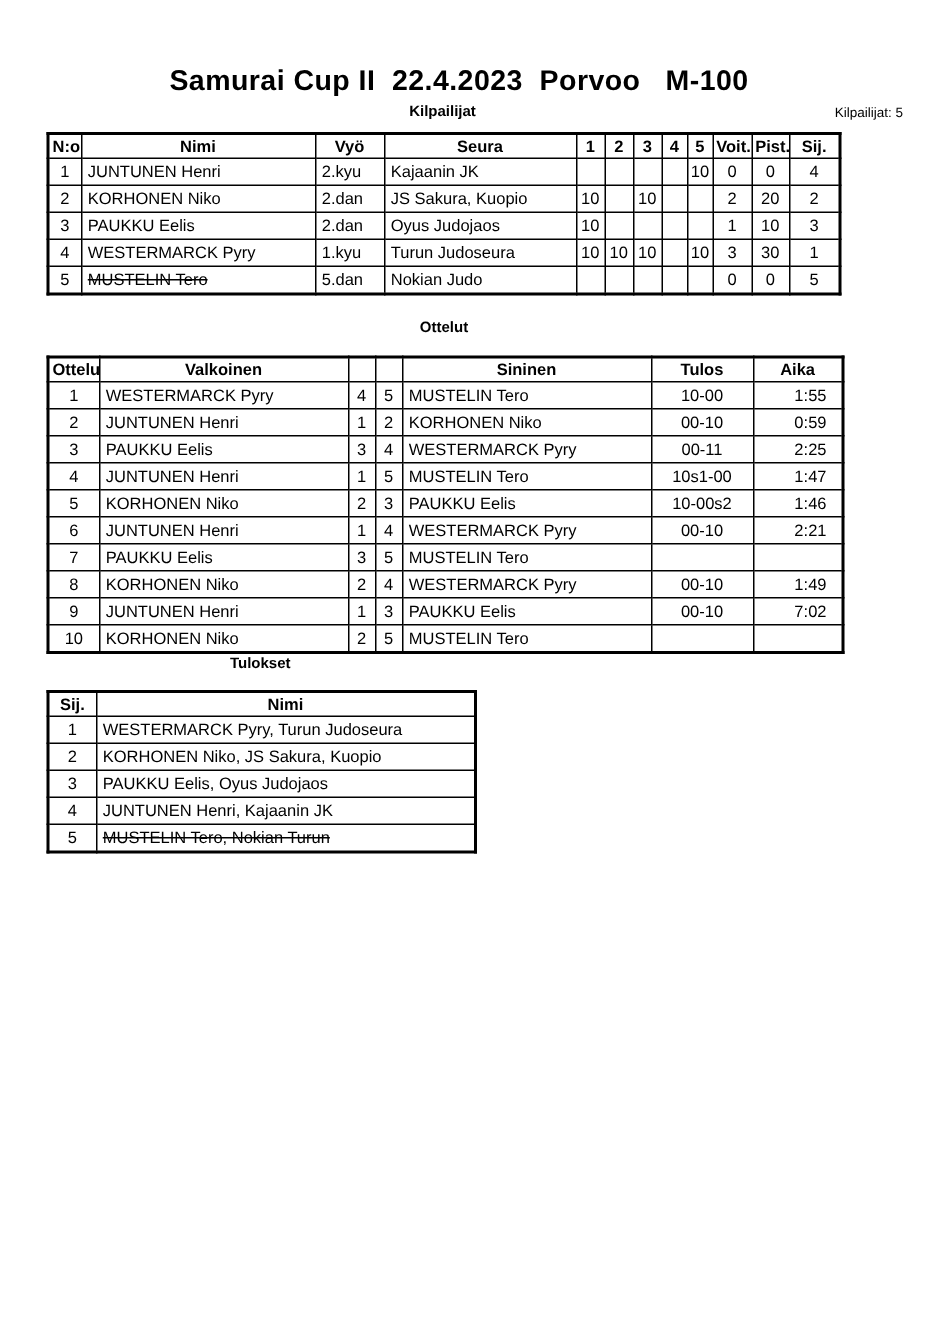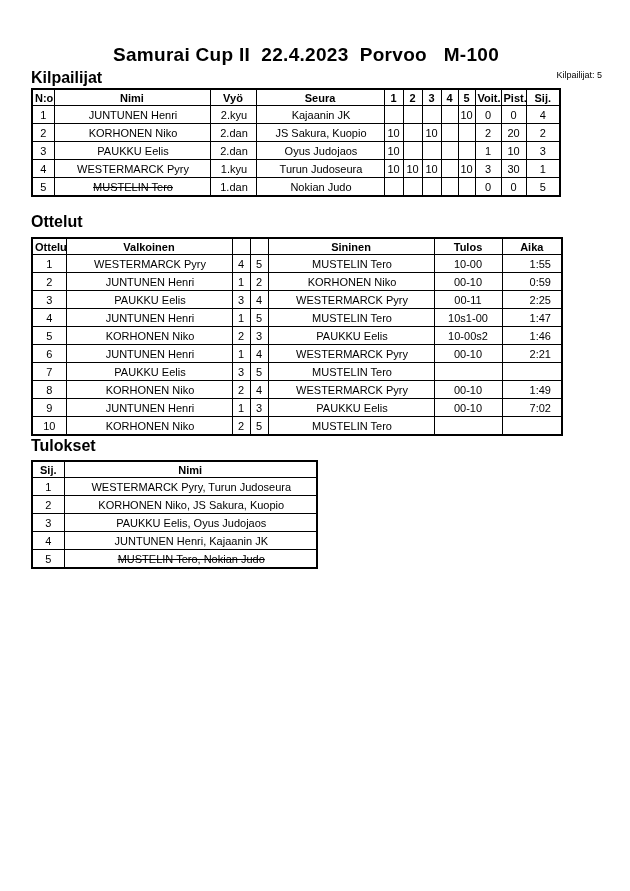--- a/index.html
+++ b/index.html
@@ -1,30 +1,30 @@
 <!DOCTYPE html>
 <html><head>
 <meta charset="utf-8">
 <style>
   html,body{margin:0;padding:0}
   body{width:630px;height:891px;background:#ffffff;font-family:"Liberation Sans",sans-serif;color:#000;position:relative;overflow:hidden}
   .doc-title{position:absolute;top:44px;left:0;width:612px;text-align:center;font-weight:bold;font-size:19px;white-space:pre;letter-spacing:.3px}
   .count-label{position:absolute;top:70px;right:28px;font-size:9px}
-  .section-heading{position:absolute;font-weight:bold;font-size:16px;text-align:left}
+  .section-heading{position:absolute;font-weight:bold;font-size:10px;text-align:center}
   .h-kilpailijat{top:69px;left:31px;width:528px}
   .h-ottelut{top:213px;left:31px;width:530px}
   .h-tulokset{top:437px;left:31px;width:285px}
   table.tbl{position:absolute;border-collapse:collapse;table-layout:fixed;background:#fff;border:2px solid #000000}
   .t-kilpailijat{top:88px;left:31px;width:528px}
   .t-ottelut{top:237px;left:31px;width:530px}
   .t-tulokset{top:460px;left:31px;width:285px}
   .tbl th,.tbl td{border:1px solid #000;font-size:11px;overflow:hidden;white-space:nowrap;padding:0 2px;vertical-align:middle}
   .tbl th{font-weight:bold;text-align:center;height:15px}
   .tbl td{height:17px}
-  td.al{text-align:center;padding-left:4px}
+  td.al{text-align:left;padding-left:4px}
   td.ac{text-align:center}
   td.ar{text-align:right;padding-right:10px}
   .strike{text-decoration:line-through}
 </style>
 </head>
 <body>
 
 <div class="page">
 
   <div class="doc-title">Samurai Cup II  22.4.2023  Porvoo   M-100</div>
@@ -116,21 +116,21 @@
         <td class="ac">10</td>
         <td class="ac"></td>
         <td class="ac">10</td>
         <td class="ac">3</td>
         <td class="ac">30</td>
         <td class="ac">1</td>
       </tr>
       <tr>
         <td class="ac">5</td>
         <td class="al strike">MUSTELIN Tero</td>
-        <td class="al">1.dan</td>
+        <td class="al">5.dan</td>
         <td class="al">Nokian Judo</td>
         <td class="ac"></td>
         <td class="ac"></td>
         <td class="ac"></td>
         <td class="ac"></td>
         <td class="ac"></td>
         <td class="ac">0</td>
         <td class="ac">0</td>
         <td class="ac">5</td>
       </tr>
@@ -279,18 +279,18 @@
       <tr>
         <td class="ac">3</td>
         <td class="al">PAUKKU Eelis, Oyus Judojaos</td>
       </tr>
       <tr>
         <td class="ac">4</td>
         <td class="al">JUNTUNEN Henri, Kajaanin JK</td>
       </tr>
       <tr>
         <td class="ac">5</td>
-        <td class="al strike">MUSTELIN Tero, Nokian Judo</td>
+        <td class="al strike">MUSTELIN Tero, Nokian Turun</td>
       </tr>
     </tbody>
   </table>
 
 </div>
 
 </body></html>

